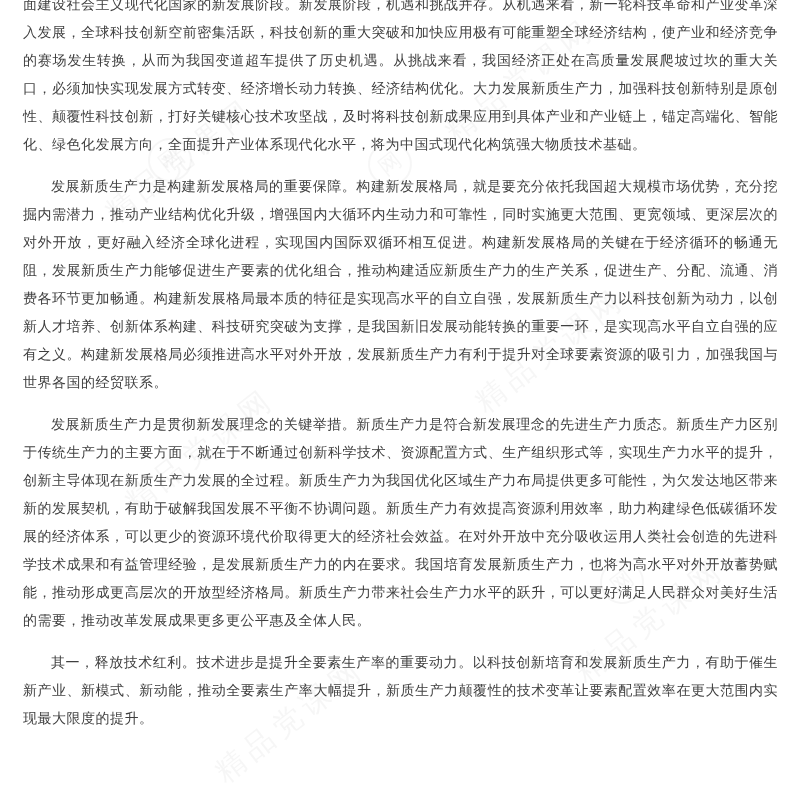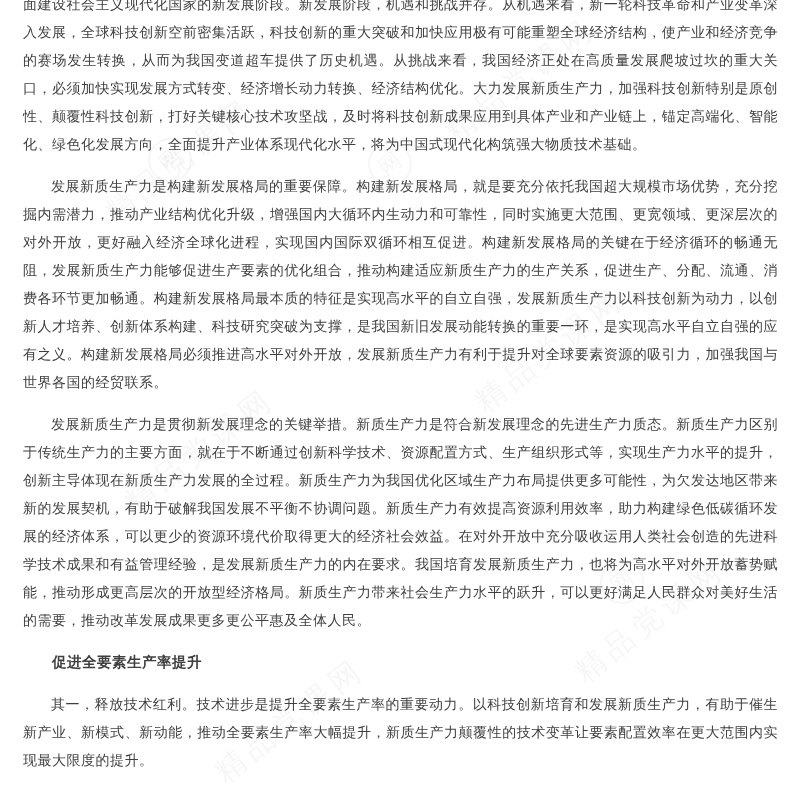--- a/index.html
+++ b/index.html
@@ -90,17 +90,16 @@
     <span class="wm-text" style="left:560px; top:600px;">精品党课网</span>
     <span class="wm-stamp" style="left:148px; top:138px;">网</span>
     <span class="wm-stamp" style="left:368px; top:142px;">网</span>
     <span class="wm-stamp" style="left:600px; top:560px;">网</span>
   </div>
 
   <div class="content">
     <p class="continuation">面建设社会主义现代化国家的新发展阶段。新发展阶段，机遇和挑战并存。从机遇来看，新一轮科技革命和产业变革深入发展，全球科技创新空前密集活跃，科技创新的重大突破和加快应用极有可能重塑全球经济结构，使产业和经济竞争的赛场发生转换，从而为我国变道超车提供了历史机遇。从挑战来看，我国经济正处在高质量发展爬坡过坎的重大关口，必须加快实现发展方式转变、经济增长动力转换、经济结构优化。大力发展新质生产力，加强科技创新特别是原创性、颠覆性科技创新，打好关键核心技术攻坚战，及时将科技创新成果应用到具体产业和产业链上，锚定高端化、智能化、绿色化发展方向，全面提升产业体系现代化水平，将为中国式现代化构筑强大物质技术基础。</p>
     <p>发展新质生产力是构建新发展格局的重要保障。构建新发展格局，就是要充分依托我国超大规模市场优势，充分挖掘内需潜力，推动产业结构优化升级，增强国内大循环内生动力和可靠性，同时实施更大范围、更宽领域、更深层次的对外开放，更好融入经济全球化进程，实现国内国际双循环相互促进。构建新发展格局的关键在于经济循环的畅通无阻，发展新质生产力能够促进生产要素的优化组合，推动构建适应新质生产力的生产关系，促进生产、分配、流通、消费各环节更加畅通。构建新发展格局最本质的特征是实现高水平的自立自强，发展新质生产力以科技创新为动力，以创新人才培养、创新体系构建、科技研究突破为支撑，是我国新旧发展动能转换的重要一环，是实现高水平自立自强的应有之义。构建新发展格局必须推进高水平对外开放，发展新质生产力有利于提升对全球要素资源的吸引力，加强我国与世界各国的经贸联系。</p>
     <p>发展新质生产力是贯彻新发展理念的关键举措。新质生产力是符合新发展理念的先进生产力质态。新质生产力区别于传统生产力的主要方面，就在于不断通过创新科学技术、资源配置方式、生产组织形式等，实现生产力水平的提升，创新主导体现在新质生产力发展的全过程。新质生产力为我国优化区域生产力布局提供更多可能性，为欠发达地区带来新的发展契机，有助于破解我国发展不平衡不协调问题。新质生产力有效提高资源利用效率，助力构建绿色低碳循环发展的经济体系，可以更少的资源环境代价取得更大的经济社会效益。在对外开放中充分吸收运用人类社会创造的先进科学技术成果和有益管理经验，是发展新质生产力的内在要求。我国培育发展新质生产力，也将为高水平对外开放蓄势赋能，推动形成更高层次的开放型经济格局。新质生产力带来社会生产力水平的跃升，可以更好满足人民群众对美好生活的需要，推动改革发展成果更多更公平惠及全体人民。</p>
-    <h3>促进全要素生产率提升</h3>
     <p>其一，释放技术红利。技术进步是提升全要素生产率的重要动力。以科技创新培育和发展新质生产力，有助于催生新产业、新模式、新动能，推动全要素生产率大幅提升，新质生产力颠覆性的技术变革让要素配置效率在更大范围内实现最大限度的提升。</p>
   </div>
 
 </div>
 
 </body></html>

